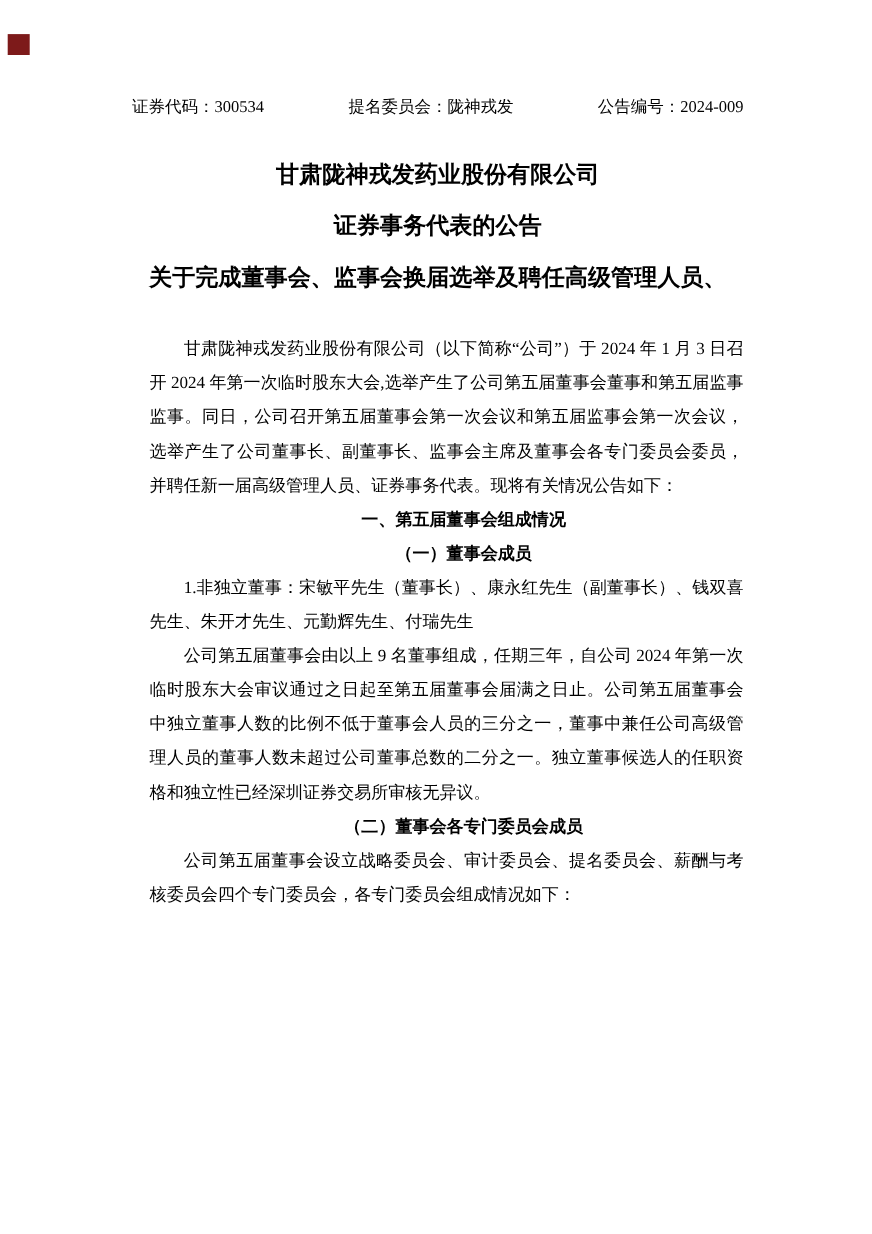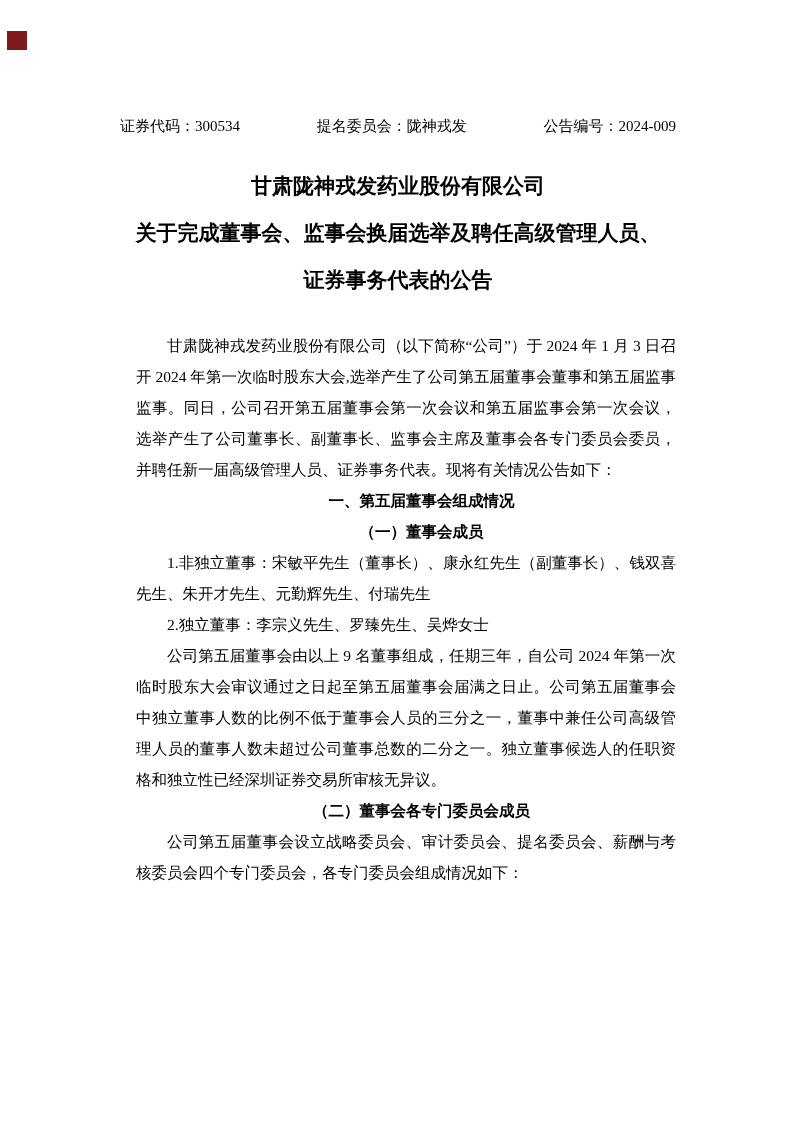--- a/index.html
+++ b/index.html
@@ -16,21 +16,21 @@
     position: absolute;
     left: 7px;
     top: 31px;
     width: 20px;
     height: 19px;
     background: #7d1a1a;
   }
   .content {
     position: absolute;
     left: 120px;
-    top: 116px;
+    top: 88px;
     width: 556px;
   }
   .meta-row {
     display: flex;
     justify-content: space-between;
     font-size: 15px;
     line-height: 21px;
     white-space: nowrap;
   }
   .doc-title {
@@ -72,29 +72,28 @@
 <div class="content">
 
   <div class="meta-row">
     <span>证券代码：300534</span>
     <span>提名委员会：陇神戎发</span>
     <span>公告编号：2024-009</span>
   </div>
 
   <div class="doc-title">
     <div>甘肃陇神戎发药业股份有限公司</div>
+    <div>证券事务代表的公告</div>
     <div>关于完成董事会、监事会换届选举及聘任高级管理人员、</div>
-    <div>证券事务代表的公告</div>
   </div>
 
 
   <div class="body-text">
     <p>甘肃陇神戎发药业股份有限公司（以下简称“公司”）于 2024 年 1 月 3 日召开 2024 年第一次临时股东大会,选举产生了公司第五届董事会董事和第五届监事监事。同日，公司召开第五届董事会第一次会议和第五届监事会第一次会议，选举产生了公司董事长、副董事长、监事会主席及董事会各专门委员会委员，并聘任新一届高级管理人员、证券事务代表。现将有关情况公告如下：</p>
     <p class="heading">一、第五届董事会组成情况</p>
     <p class="heading">（一）董事会成员</p>
     <p>1.非独立董事：宋敏平先生（董事长）、康永红先生（副董事长）、钱双喜先生、朱开才先生、元勤辉先生、付瑞先生</p>
-    <p>2.独立董事：李宗义先生、罗臻先生、吴烨女士</p>
     <p>公司第五届董事会由以上 9 名董事组成，任期三年，自公司 2024 年第一次临时股东大会审议通过之日起至第五届董事会届满之日止。公司第五届董事会中独立董事人数的比例不低于董事会人员的三分之一，董事中兼任公司高级管理人员的董事人数未超过公司董事总数的二分之一。独立董事候选人的任职资格和独立性已经深圳证券交易所审核无异议。</p>
     <p class="heading">（二）董事会各专门委员会成员</p>
     <p>公司第五届董事会设立战略委员会、审计委员会、提名委员会、薪酬与考核委员会四个专门委员会，各专门委员会组成情况如下：</p>
   </div>
 
 </div>
 
 </body></html>

